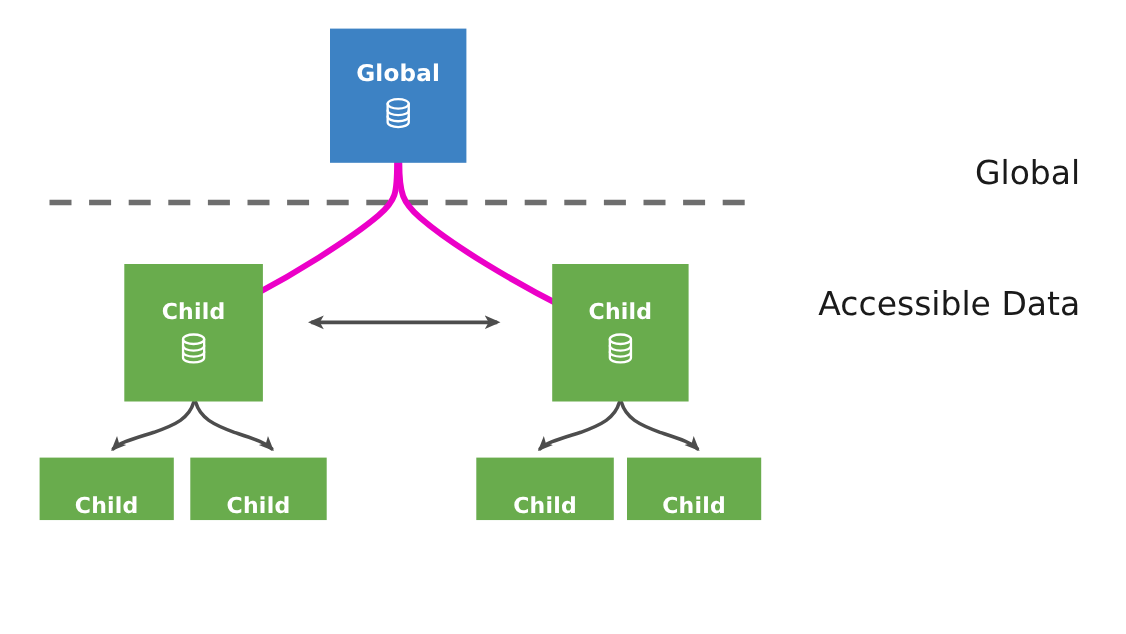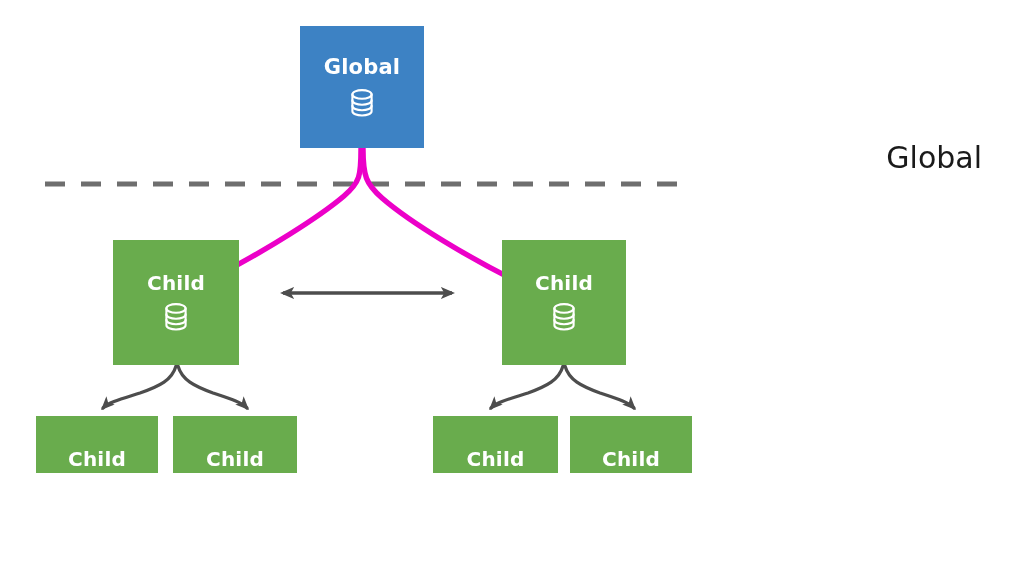--- a/index.html
+++ b/index.html
@@ -196,15 +196,16 @@
           <path d="M 4.4 6.4 L 4.4 23.2 C 4.4 25.6 8.7 27.5 14 27.5 C 19.3 27.5 23.6 25.6 23.6 23.2 L 23.6 6.4"></path>
           <path d="M 4.4 12.4 C 4.4 14.8 8.7 16.7 14 16.7 C 19.3 16.7 23.6 14.8 23.6 12.4"></path>
           <path d="M 4.4 17.9 C 4.4 20.3 8.7 22.2 14 22.2 C 19.3 22.2 23.6 20.3 23.6 17.9"></path>
         </g>
       </svg>
     </span>
   </div>
 
   <div id="side-caption">
     <span class="caption-line">Global</span>
+    <span class="caption-line">Accessible Data</span>
   </div>
 
 </div>
 
 </body></html>

